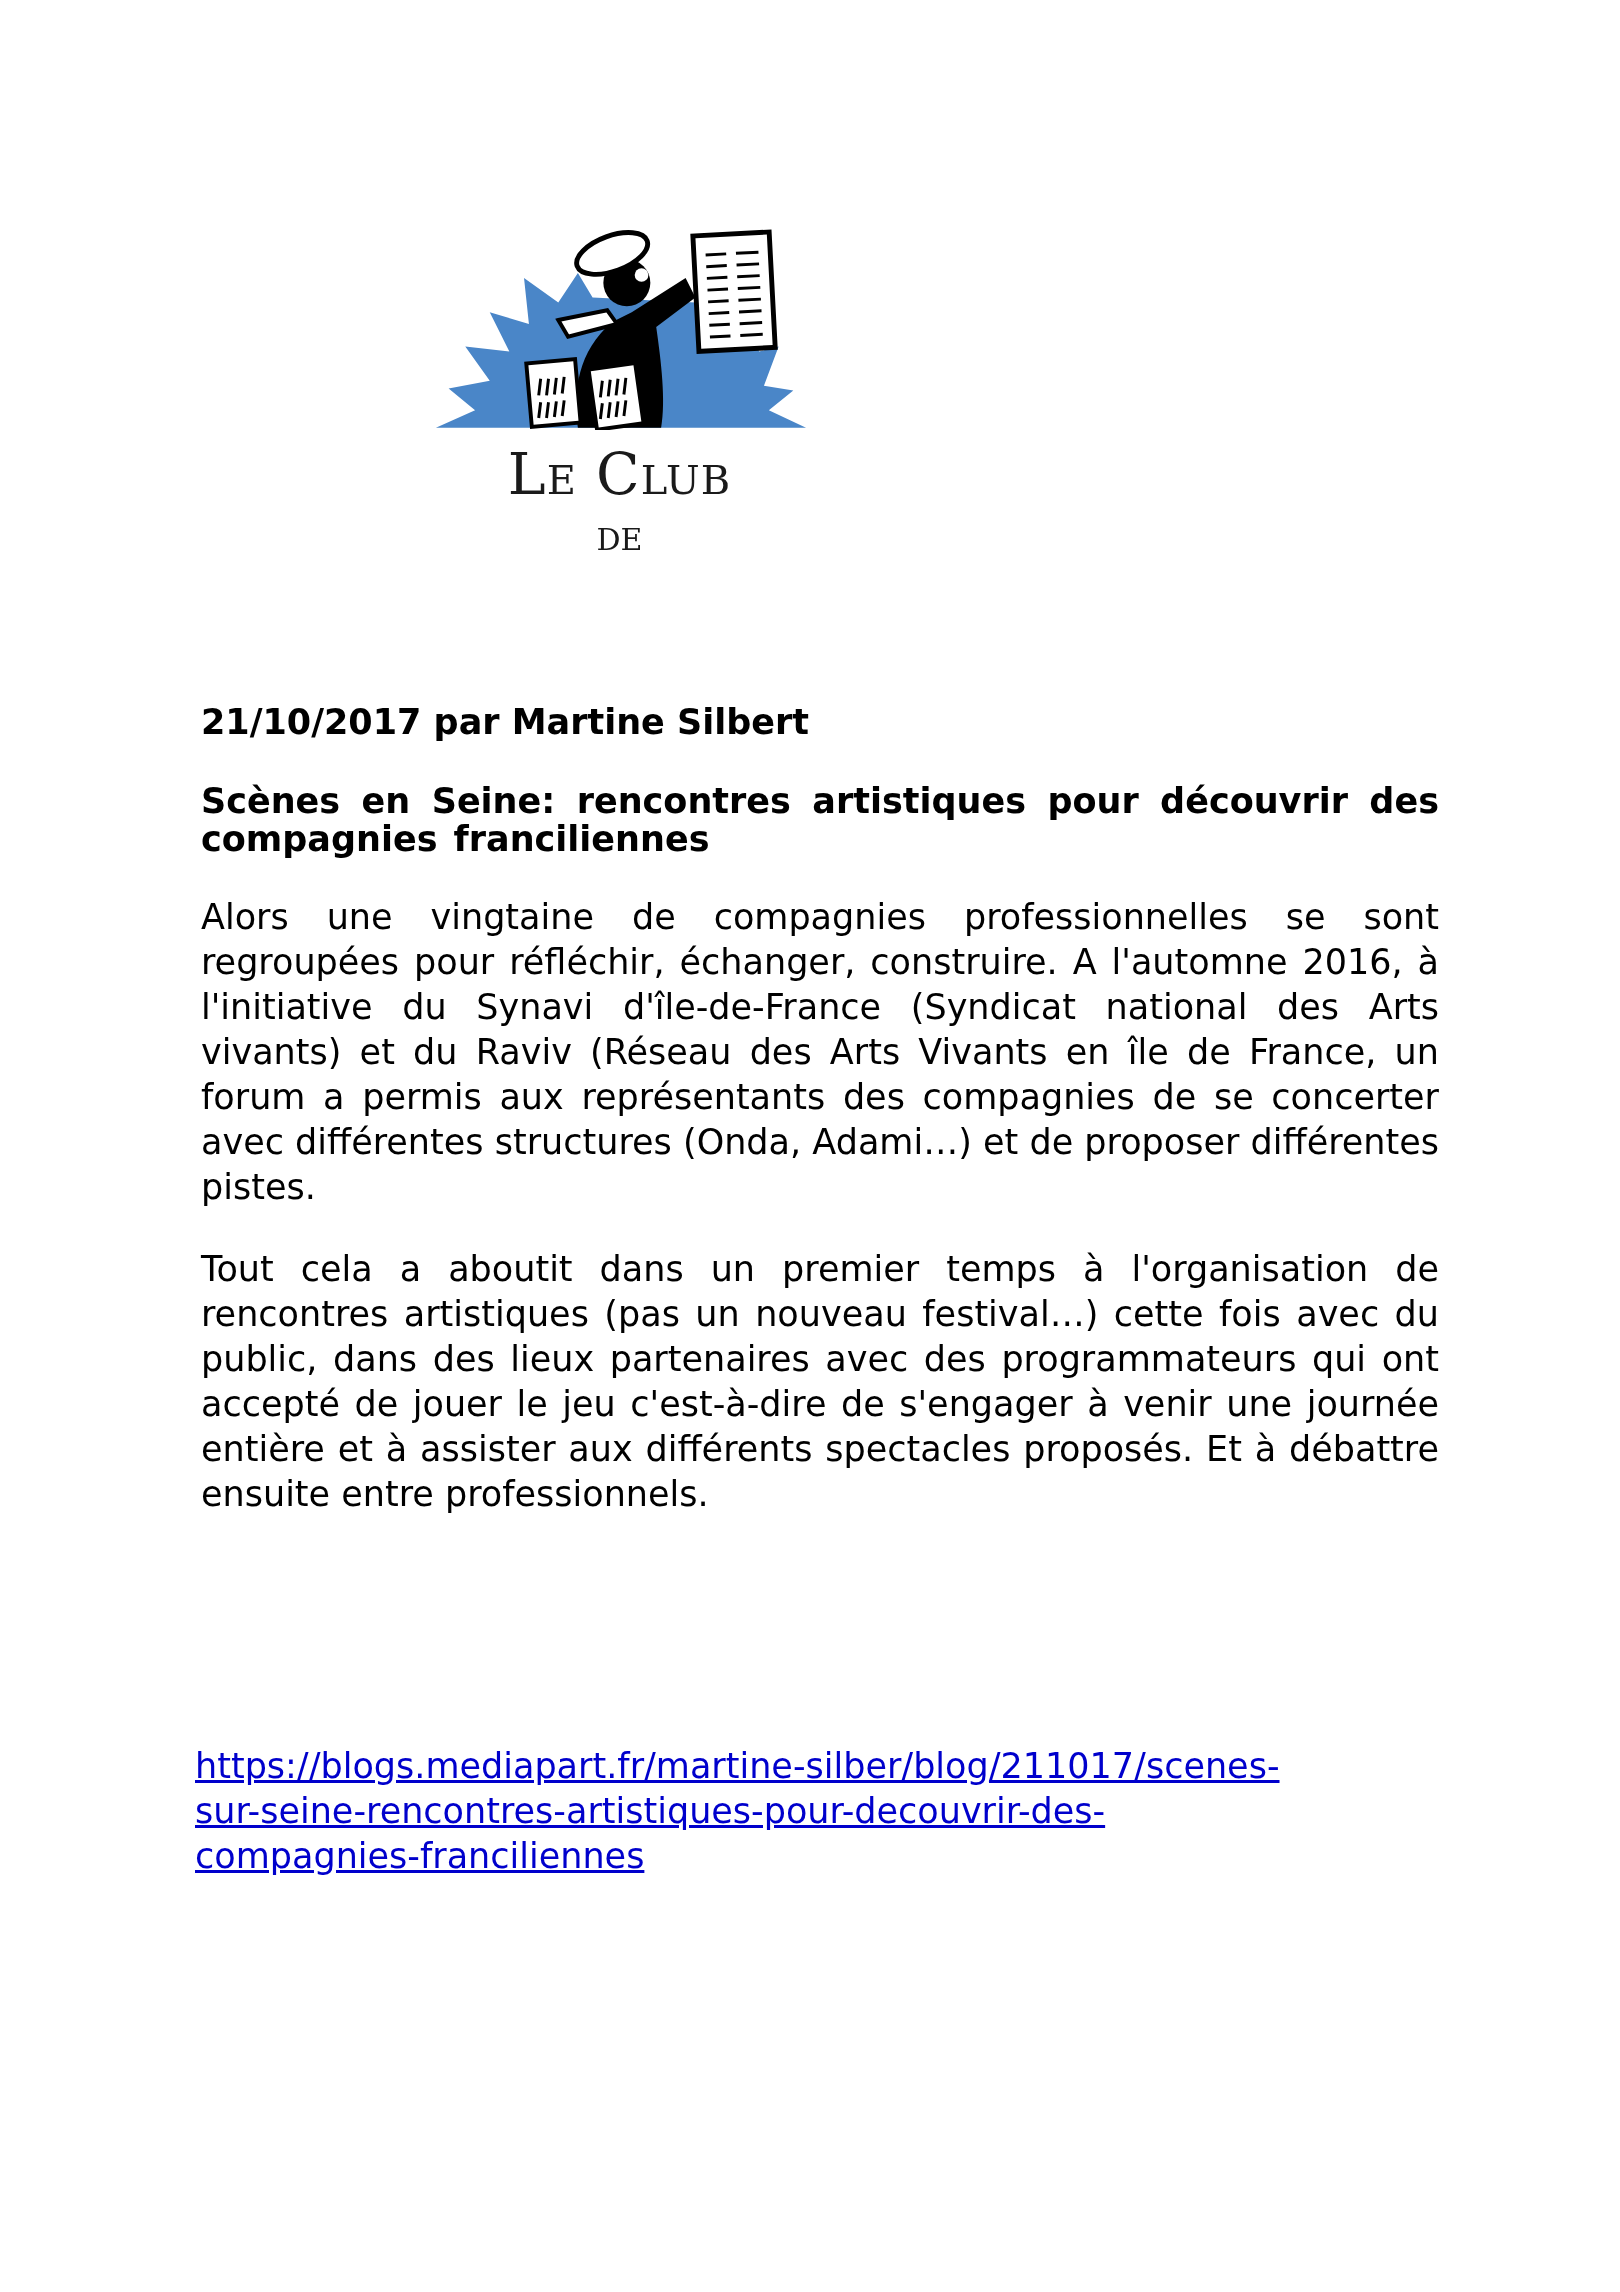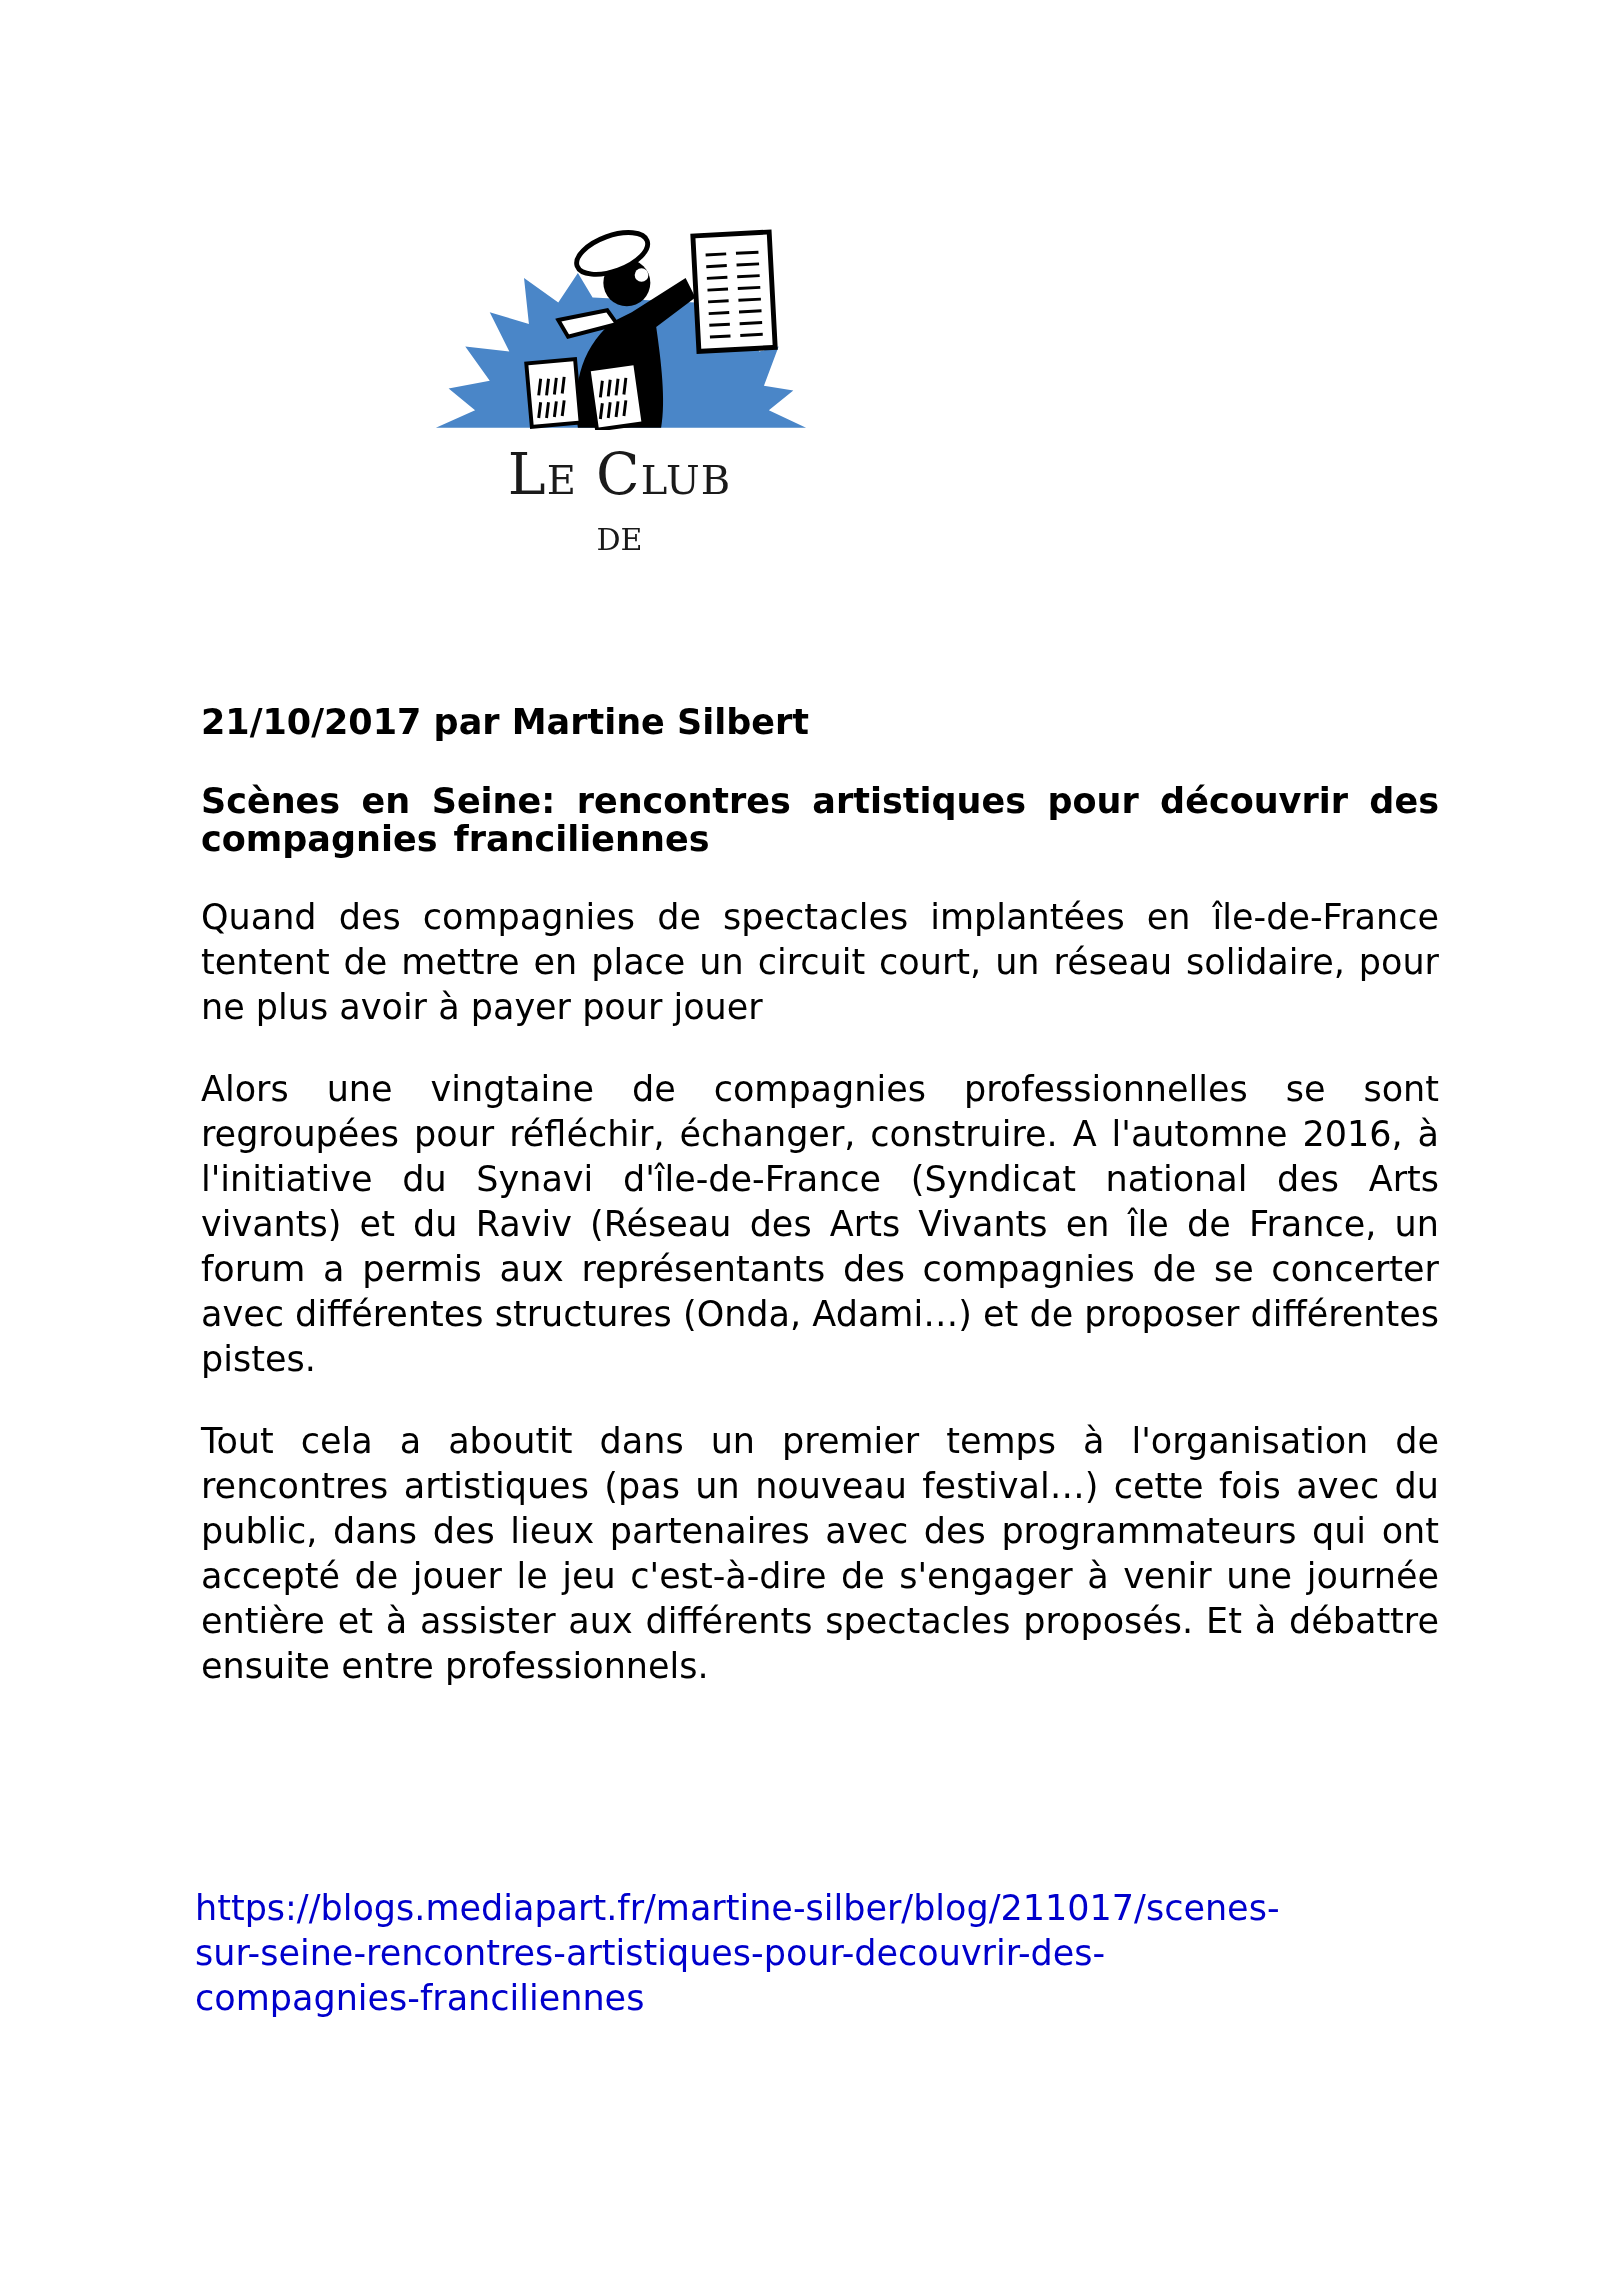--- a/index.html
+++ b/index.html
@@ -10,22 +10,22 @@
     .logo-text { position: absolute; left: 0; width: 377px; text-align: center;
                  font-family: "DejaVu Serif", serif; color: #1a1a1a; font-variant: small-caps; }
     .lt1 { top: 227px; font-size: 57px; letter-spacing: 1px; }
     .lt2 { top: 296px; font-size: 43px; }
     .lt3 { top: 343px; font-size: 55px; letter-spacing: 1px; }
     .content { position: absolute; left: 201px; top: 700px; width: 1238px; }
     .byline { font-weight: bold; font-size: 35px; line-height: 45px; margin: 0 0 37px 0; }
     .title { font-weight: bold; font-size: 35px; line-height: 38px; margin: 0 0 37px 0;
              text-align: justify; word-spacing: 3.9px; }
     .para { font-size: 35px; line-height: 45px; margin: 0 0 37px 0; text-align: justify; }
-    .link { position: absolute; left: 195px; top: 1886px; width: 1238px;
-            font-size: 35px; line-height: 45px; color: #0000cc; 
+    .link { position: absolute; left: 195px; top: 1744px; width: 1238px;
+            font-size: 35px; line-height: 45px; color: #0000cc; text-decoration: underline;
             word-break: break-all; }
     .link a { color: #0000cc; }
   </style>
 </head>
 <body>
 
 <div class="logo">
   <svg width="377" height="216" viewBox="0 0 385 220">
 
     <polygon fill="#4a86c8" points="5,218 45,200 18,178 60,170 35,135 80,140 60,100 100,112 95,65 130,90 150,60 165,85 270,90 275,50 300,80 320,95 335,140 355,135 340,175 370,180 345,200 383,218"></polygon>
@@ -84,21 +84,20 @@
       </g>
     </g>
   </svg>
   <div class="logo-text lt1">Le Club</div>
   <div class="logo-text lt2">de</div>
 </div>
 
 <div class="content">
   <p class="byline">21/10/2017 par Martine Silbert</p>
   <p class="title">Scènes en Seine: rencontres artistiques pour découvrir des compagnies franciliennes</p>
-  <p class="para">Quand des compagnies de spectacles implantées en île-de-France tentent de mettre en place un circuit court, un réseau solidaire, pour ne plus avoir à payer pour jouer</p>
   <p class="para">Alors une vingtaine de compagnies professionnelles se sont regroupées pour réfléchir, échanger, construire. A l'automne 2016, à l'initiative du Synavi d'île-de-France (Syndicat national des Arts vivants) et du Raviv (Réseau des Arts Vivants en île de France, un forum a permis aux représentants des compagnies de se concerter avec différentes structures (Onda, Adami…) et de proposer différentes pistes.</p>
   <p class="para">Tout cela a aboutit dans un premier temps à l'organisation de rencontres artistiques (pas un nouveau festival…) cette fois avec du public, dans des lieux partenaires avec des programmateurs qui ont accepté de jouer le jeu c'est-à-dire de s'engager à venir une journée entière et à assister aux différents spectacles proposés. Et à débattre ensuite entre professionnels.</p>
 </div>
 
 <div class="link">
   <a>https://blogs.mediapart.fr/martine-silber/blog/211017/scenes-</a><br>
   <a>sur-seine-rencontres-artistiques-pour-decouvrir-des-</a><br>
   <a>compagnies-franciliennes</a>
 </div>
 

